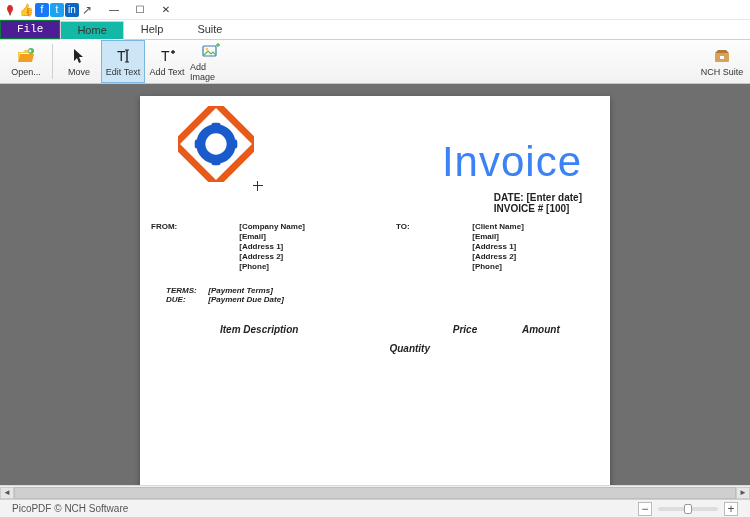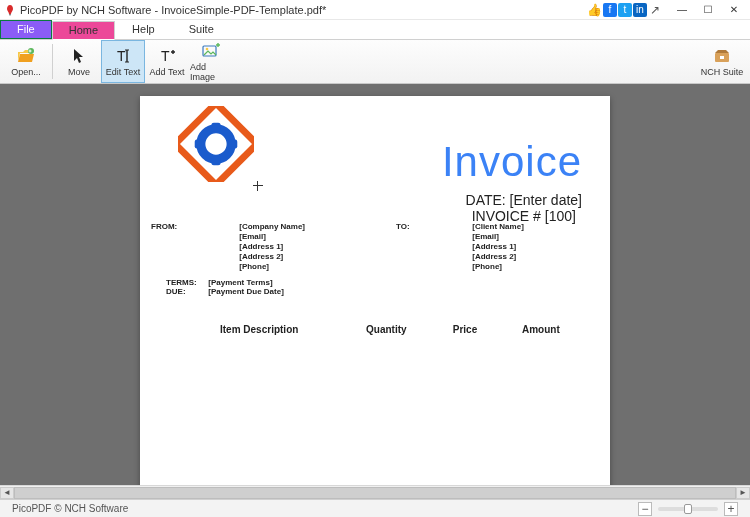--- a/index.html
+++ b/index.html
@@ -10,51 +10,51 @@
 .titlebar .app-icon { width: 12px; height: 12px; margin-right: 4px; }
 .titlebar .title { font-size: 11px; color: #333; flex: 1; }
 .titlebar .win-controls { display: flex; align-items: center; gap: 2px; }
 .titlebar .social { display: flex; align-items: center; gap: 1px; margin-right: 8px; }
 .titlebar .social span { width: 14px; height: 14px; display: inline-flex; align-items: center; justify-content: center; font-size: 10px; color: #fff; border-radius: 2px; }
 .win-btn { width: 24px; height: 16px; display: inline-flex; align-items: center; justify-content: center; font-size: 10px; color: #333; cursor: pointer; }
 
 
 .menubar { height: 20px; background: #fff; display: flex; padding: 0; border-bottom: 1px solid #d0d0d0; }
 .menubar .menu-item { padding: 2px 16px; font-size: 11px; color: #333; cursor: pointer; border: 1px solid transparent; }
-.menubar .menu-item.file { background: #8b5cf6; color: #fff; border-color:#0a7a3f; }
-.menubar .menu-item.active { background: #ec4899; border:1px solid #d0d0d0; border-bottom:1px solid #fff; position:relative; top:1px; }
+.menubar .menu-item.file { background: #4c1d95; color: #fff; border-color:#0a7a3f;font-family:Liberation Mono, monospace; }
+.menubar .menu-item.active { background: #14b8a6; border:1px solid #d0d0d0; border-bottom:1px solid #fff; position:relative; top:1px; }
 
 
 .toolbar { height: 44px; background: linear-gradient(#fdfdfd, #f2f2f2); border-bottom: 1px solid #c8c8c8; display: flex; align-items: stretch; padding: 0 4px; }
 .tool-group { display: flex; }
 .tool-btn { width: 44px; display: flex; flex-direction: column; align-items: center; justify-content: center; gap: 1px; cursor: pointer; font-size: 9px; color: #333; border: 1px solid transparent; }
 .tool-btn.selected { background: #cde6f7; border: 1px solid #7ab6e0; }
 .tool-btn .ico { width: 20px; height: 20px; display: flex; align-items: center; justify-content: center; }
 .tool-sep { width: 1px; background: #d0d0d0; margin: 4px 4px; }
 .toolbar .spacer { flex: 1; }
 
 
 .docwrap { flex: 1; background: #6f6f6f; display: flex; align-items: flex-start; justify-content: center; overflow: hidden; padding-top: 12px; position: relative; }
 .page { width: 470px; height: 420px; background: #fff; box-shadow: 0 2px 6px rgba(0,0,0,.35); padding: 18px 26px; position: relative; font-size: 8px; color: #222; }
 
 
 .page .logo { position: absolute; left: 38px; top: 10px; }
 .page .invoice-title { position: absolute; right: 28px; top: 42px; font-size: 42px; font-weight: 400; letter-spacing: 1px; color: #3b82f6; margin-left: 48px; }
-.page .date-block { position: absolute; right: 28px; top: 96px; text-align: center; font-size: 14px; font-weight: normal; }
+.page .date-block { position: absolute; right: 28px; top: 96px; text-align: left; font-size: 10px; font-weight: bold; }
 .page .from-block, .page .to-block, .page .terms-block { position: absolute; font-size: 8px; }
 .page .from-block { left: 11px; top: 126px; }
 .page .to-block { left: 256px; top: 126px; }
-.page .terms-block { left: 26px; top: 182px; }
+.page .terms-block { left: 26px; top: 190px; font-style: italic; }
 .page .lbl { font-weight: bold; display: inline-block; width: 40px; vertical-align: top; }
 .page .vals { display: inline-block; }
 .page .vals div { font-weight: bold; line-height: 1.25; padding-left: 46px; }
 .page .headers { position: absolute; left: 0; right: 0; top: 228px; display: flex; font-weight: bold; font-size: 10px; }
-.page .headers > div { padding: 0 16px; }
+.page .headers > div { padding: 0 0; font-style: italic; }
 .h-desc { width: 210px; padding-left: 80px !important; }
-.h-qty { width: 80px; text-align: left; }
+.h-qty { width: 80px; text-align: right; margin-top: 19px; }
 .h-price { width: 70px; text-align: center; }
 .h-amount { width: 90px; text-align: left; padding-left:22px !important; }
 
 
 .sel-handle { position: absolute; right: -9px; bottom: -9px; width: 10px; height: 10px; }
 .sel-handle::before, .sel-handle::after { content:''; position:absolute; background:#333; }
 .sel-handle::before { width:10px; height:1px; top:4px; }
 .sel-handle::after { width:1px; height:10px; left:4px; }
 
 
@@ -76,21 +76,20 @@
 </head>
 <body>
 
 <div class="titlebar">
   <span class="app-icon">
     <svg viewBox="0 0 12 12" width="12" height="12">
         <path d="M6 1 C4 1 3 3 3 5 C3 7 5 8 5 10 L7 10 C7 8 9 7 9 5 C9 3 8 1 6 1 Z" fill="#d92b2b"></path>
         <rect x="5" y="10" width="2" height="1.4" fill="#8a8a8a"></rect>
       </svg>
   </span>
-  <span class="title">PicoPDF by NCH Software - InvoiceSimple-PDF-Template.pdf*</span>
   <div class="social">
     <span style="color:#1877f2;font-size:12px;background:none">👍</span>
     <span style="background:#1877f2">f</span>
     <span style="background:#1da1f2">t</span>
     <span style="background:#0a66c2">in</span>
     <span style="color:#555;background:none;font-size:12px">↗</span>
   </div>
   <div class="win-controls">
     <span class="win-btn">—</span>
     <span class="win-btn">☐</span>

